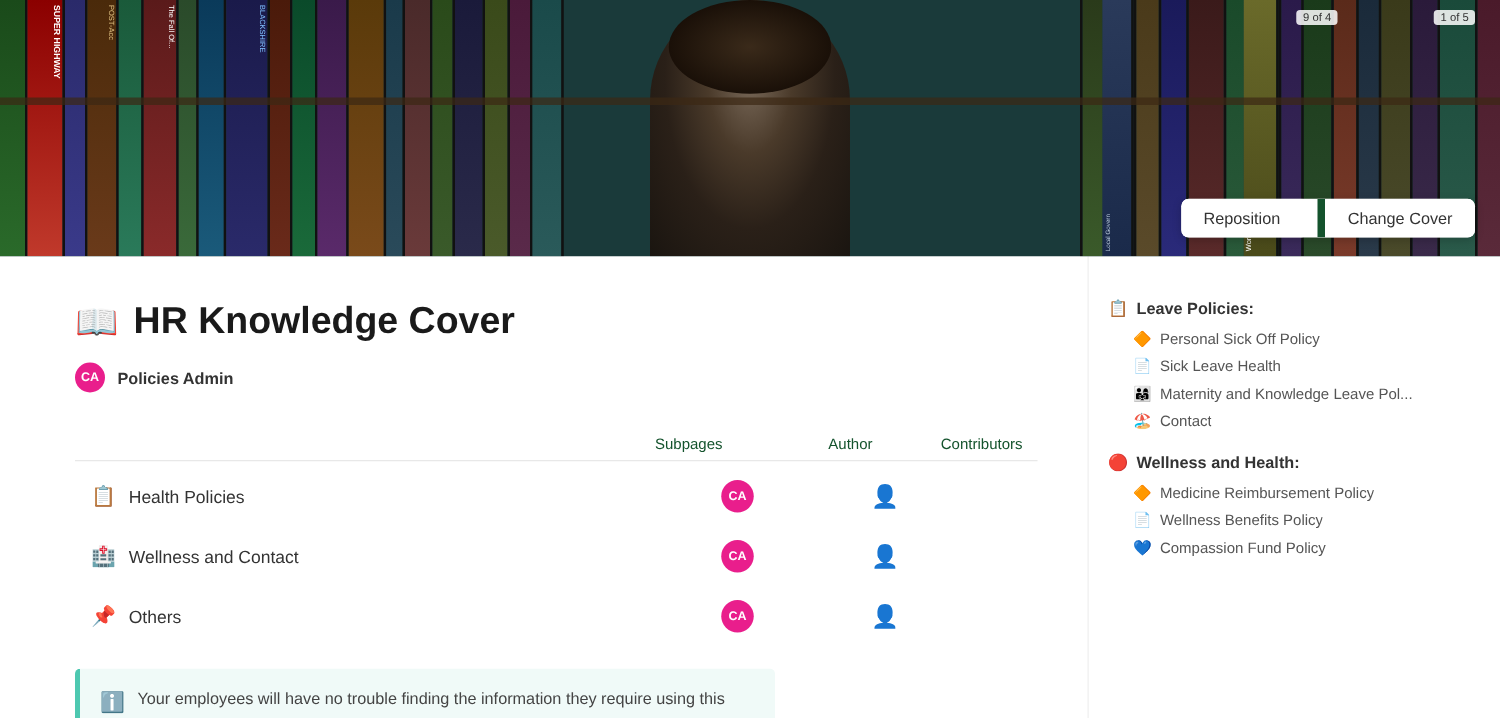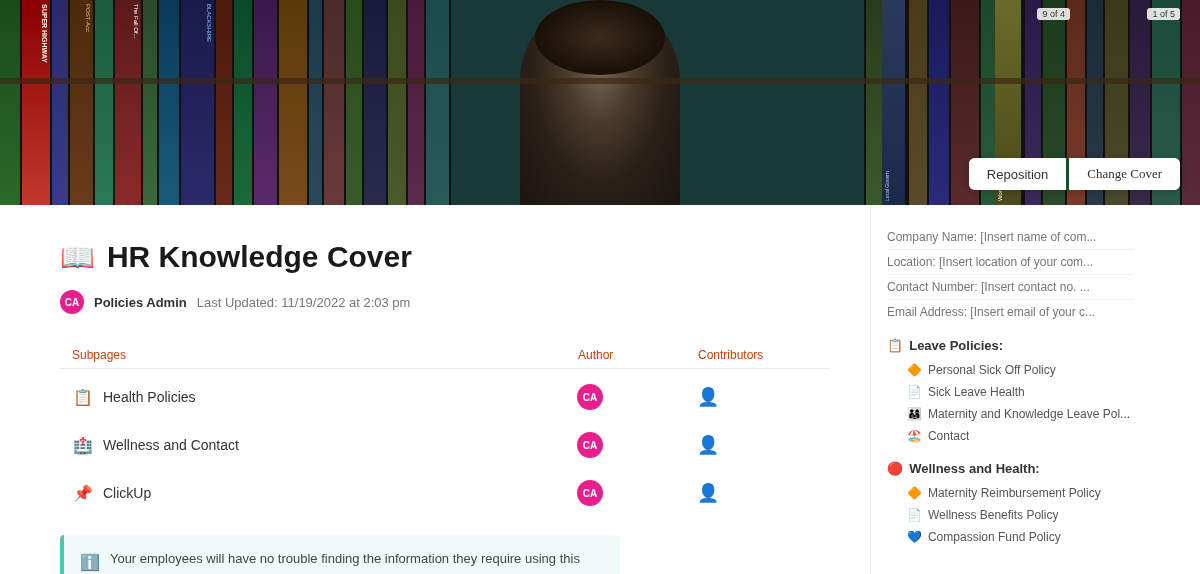--- a/index.html
+++ b/index.html
@@ -13,38 +13,37 @@
       overflow: hidden;
       background: #1a3a3a;
     }
 
     
     .cover-buttons {
       position: absolute;
       bottom: 15px;
       right: 20px;
       display: flex;
-      gap: 0;
+      gap: 12px;
       background: #fff;
       border-radius: 6px;
       box-shadow: 0 2px 8px rgba(0,0,0,0.2);
       overflow: hidden;
     }
     .cover-btn {
       padding: 8px 18px;
       font-size: 13px;
       cursor: pointer;
       background: #fff;
       border: none;
       color: #333;
       font-weight: 500;
     }
     .cover-btn + .cover-btn {
-      border-left: 3px solid #14532d;
-      font-family: Liberation Serif, serif;
+      border-left: 6px solid #14532d;
     }
 
     
     .main-layout {
       display: flex;
       min-height: 369px;
     }
 
     
     .content-area {
@@ -95,24 +94,25 @@
       color: #333;
     }
     .last-updated {
       color: #777;
     }
     .subpages-header {
       display: grid;
       grid-template-columns: 1fr 120px 120px;
       padding: 6px 12px;
       font-size: 12px;
-      color: #c2410c;
+      color: #14532d;
       font-weight: 500;
       border-bottom: 1px solid #e8e8e8;
       margin-bottom: 4px;
+      text-align: right;
     }
     .subpage-row {
       display: grid;
       grid-template-columns: 1fr 120px 120px;
       align-items: center;
       padding: 10px 12px;
       border-radius: 6px;
       cursor: pointer;
       border: 1px solid transparent;
     }
@@ -290,21 +290,20 @@
   <div class="content-area">
 
     <div class="page-title-row">
       <span class="page-title-icon">📖</span>
       <h1 class="page-title-text">HR Knowledge Cover</h1>
     </div>
 
     <div class="author-row">
       <div class="avatar-sm">CA</div>
       <span class="author-name">Policies Admin</span>
-      <span class="last-updated">Last Updated: 11/19/2022 at 2:03 pm</span>
     </div>
 
     <div class="subpages-header">
       <span>Subpages</span>
       <span>Author</span>
       <span>Contributors</span>
     </div>
 
     <div>
       <div class="subpage-row">
@@ -329,21 +328,21 @@
           <div class="subpage-avatar">CA</div>
         </div>
         <div class="subpage-contributor">
           <span>👤</span>
         </div>
       </div>
 
       <div class="subpage-row">
         <div class="subpage-name">
           <span class="subpage-icon">📌</span>
-          <span>ClickUp</span>
+          <span>Others</span>
         </div>
         <div>
           <div class="subpage-avatar">CA</div>
         </div>
         <div class="subpage-contributor">
           <span>👤</span>
         </div>
       </div>
     </div>
 
@@ -351,26 +350,20 @@
       <div class="info-callout">
         <span class="callout-icon">ℹ️</span>
         <span>Your employees will have no trouble finding the information they require using this knowledge base in ClickUp, and your HR staff will spend less time and effort responding to</span>
       </div>
     </div>
 
   </div>
 
   <div class="sidebar">
 
-    <div>
-      <div class="sidebar-field">Company Name: [Insert name of com...</div>
-      <div class="sidebar-field">Location: [Insert location of your com...</div>
-      <div class="sidebar-field">Contact Number: [Insert contact no. ...</div>
-      <div class="sidebar-field">Email Address: [Insert email of your c...</div>
-    </div>
 
     <div class="sidebar-section">
       <div class="sidebar-section-title">
         <span>📋</span>
         <span>Leave Policies:</span>
       </div>
       <div class="sidebar-item">
         <span class="sidebar-item-icon">🔶</span>
         <span class="sidebar-item-text">Personal Sick Off Policy</span>
       </div>
@@ -388,21 +381,21 @@
       </div>
     </div>
 
     <div class="sidebar-section">
       <div class="sidebar-section-title">
         <span>🔴</span>
         <span>Wellness and Health:</span>
       </div>
       <div class="sidebar-item">
         <span class="sidebar-item-icon">🔶</span>
-        <span class="sidebar-item-text">Maternity Reimbursement Policy</span>
+        <span class="sidebar-item-text">Medicine Reimbursement Policy</span>
       </div>
       <div class="sidebar-item">
         <span class="sidebar-item-icon">📄</span>
         <span class="sidebar-item-text">Wellness Benefits Policy</span>
       </div>
       <div class="sidebar-item">
         <span class="sidebar-item-icon">💙</span>
         <span class="sidebar-item-text">Compassion Fund Policy</span>
       </div>
     </div>

